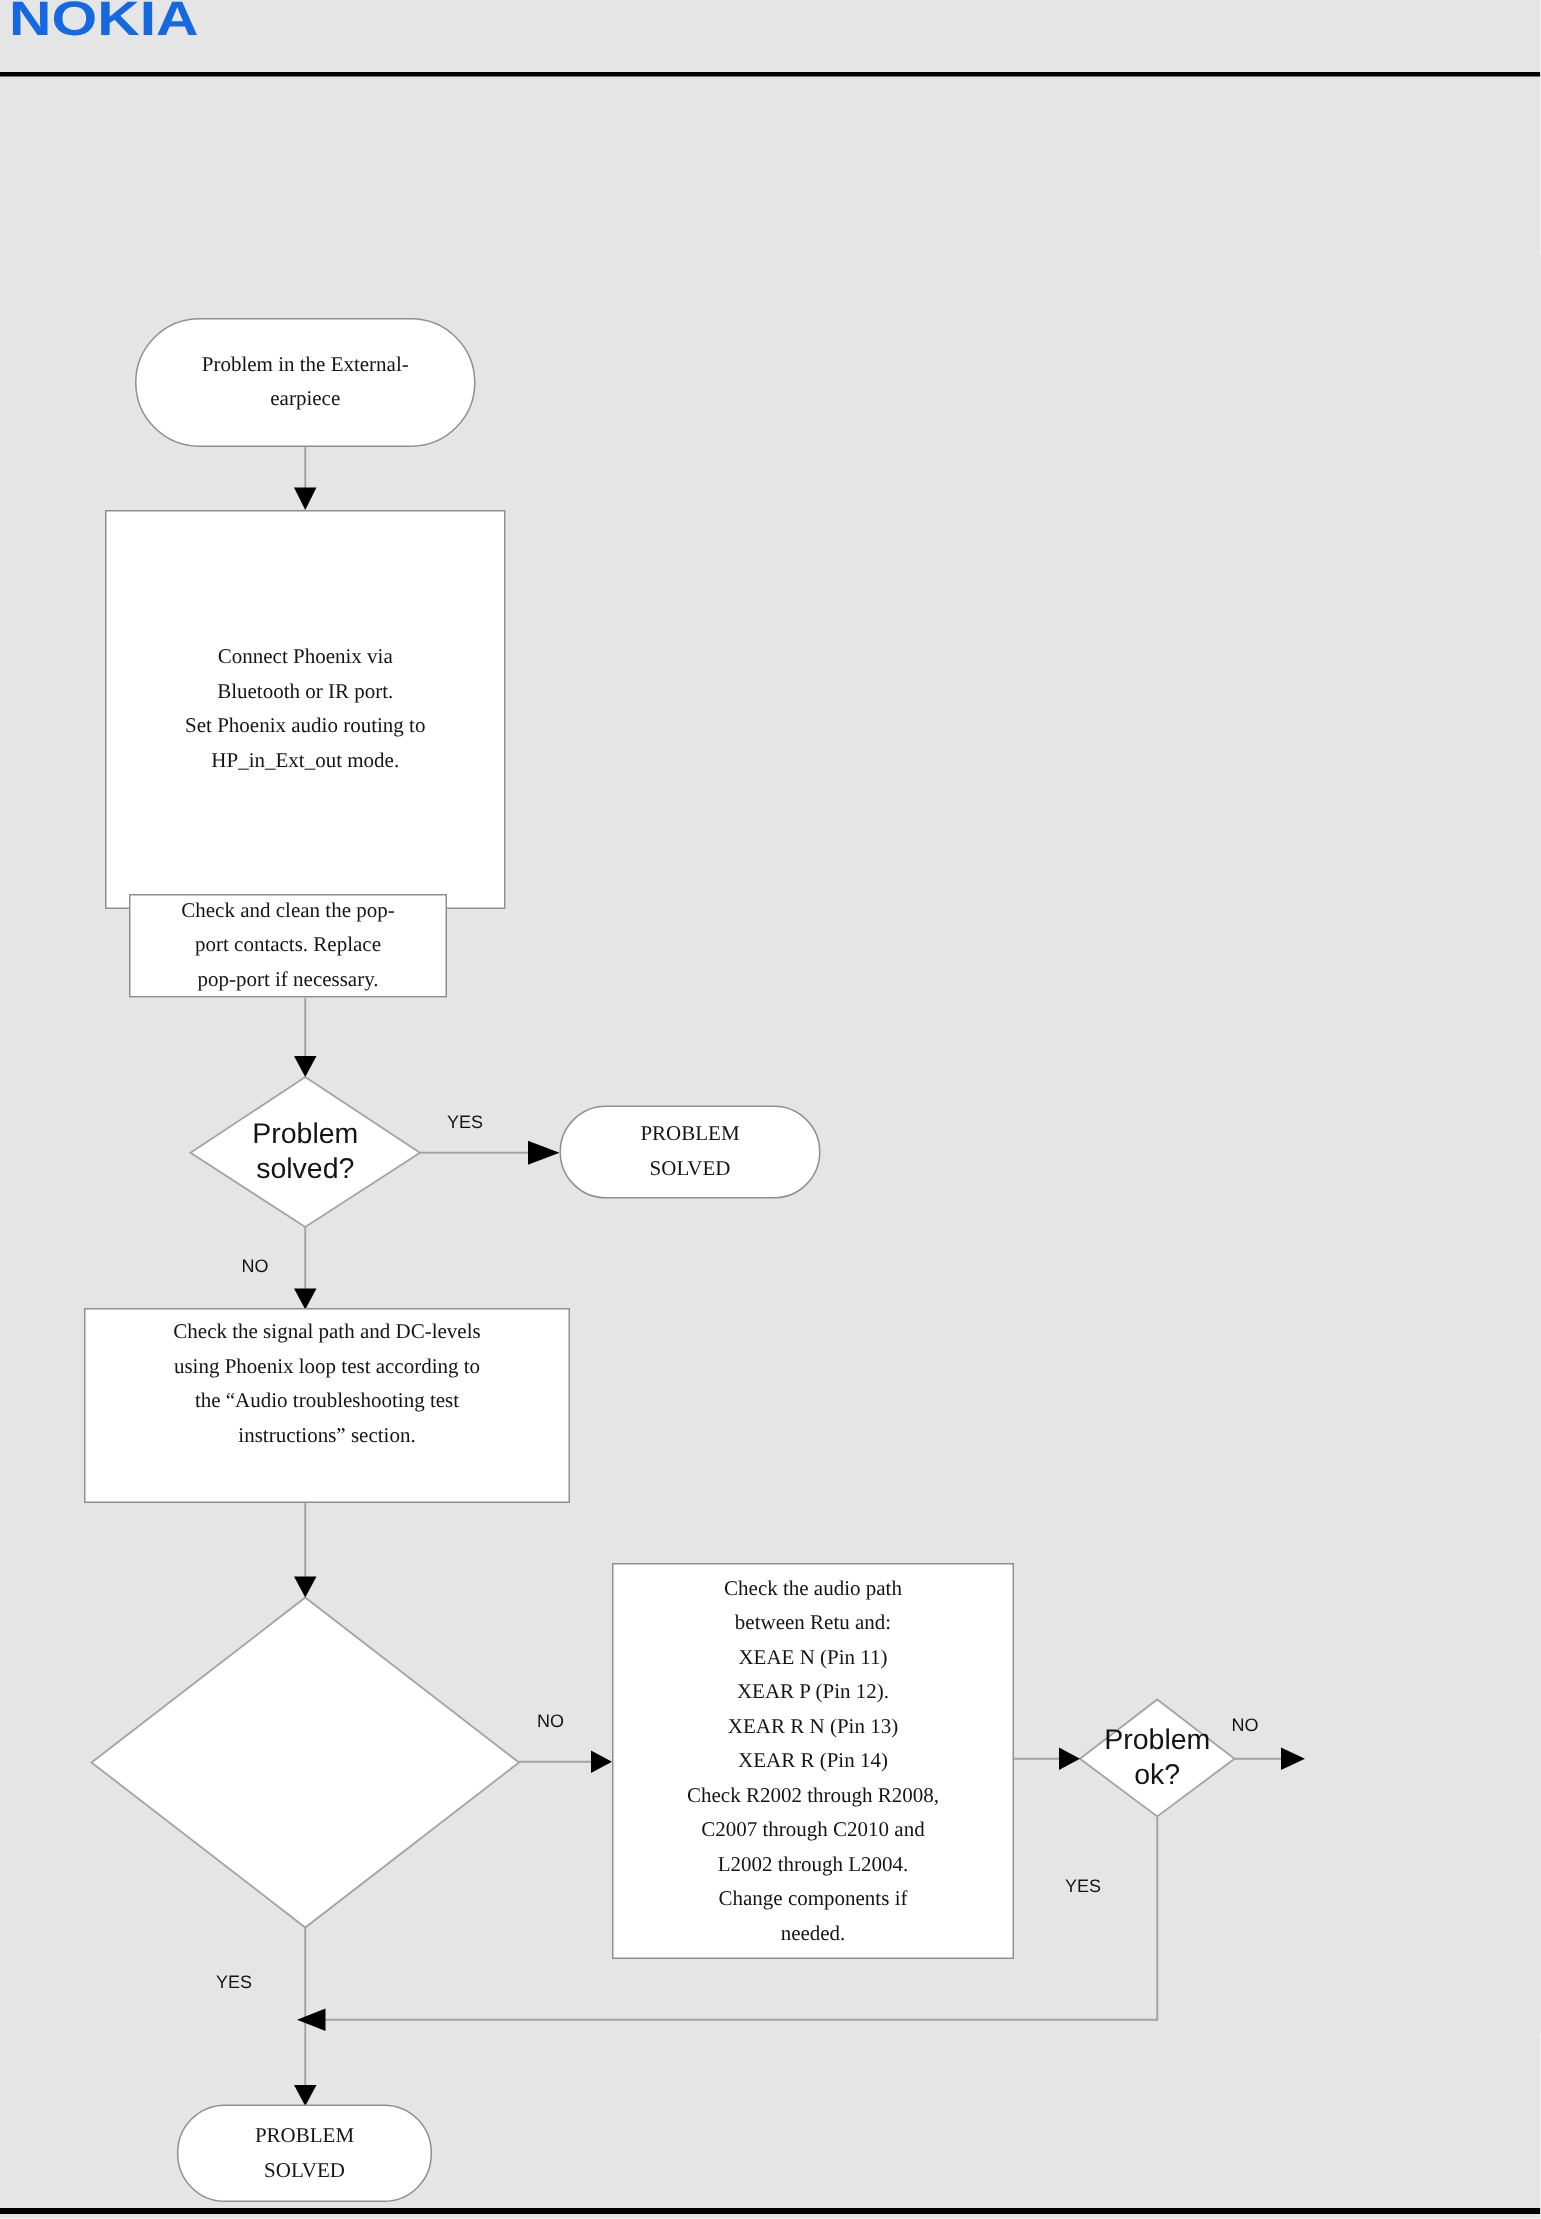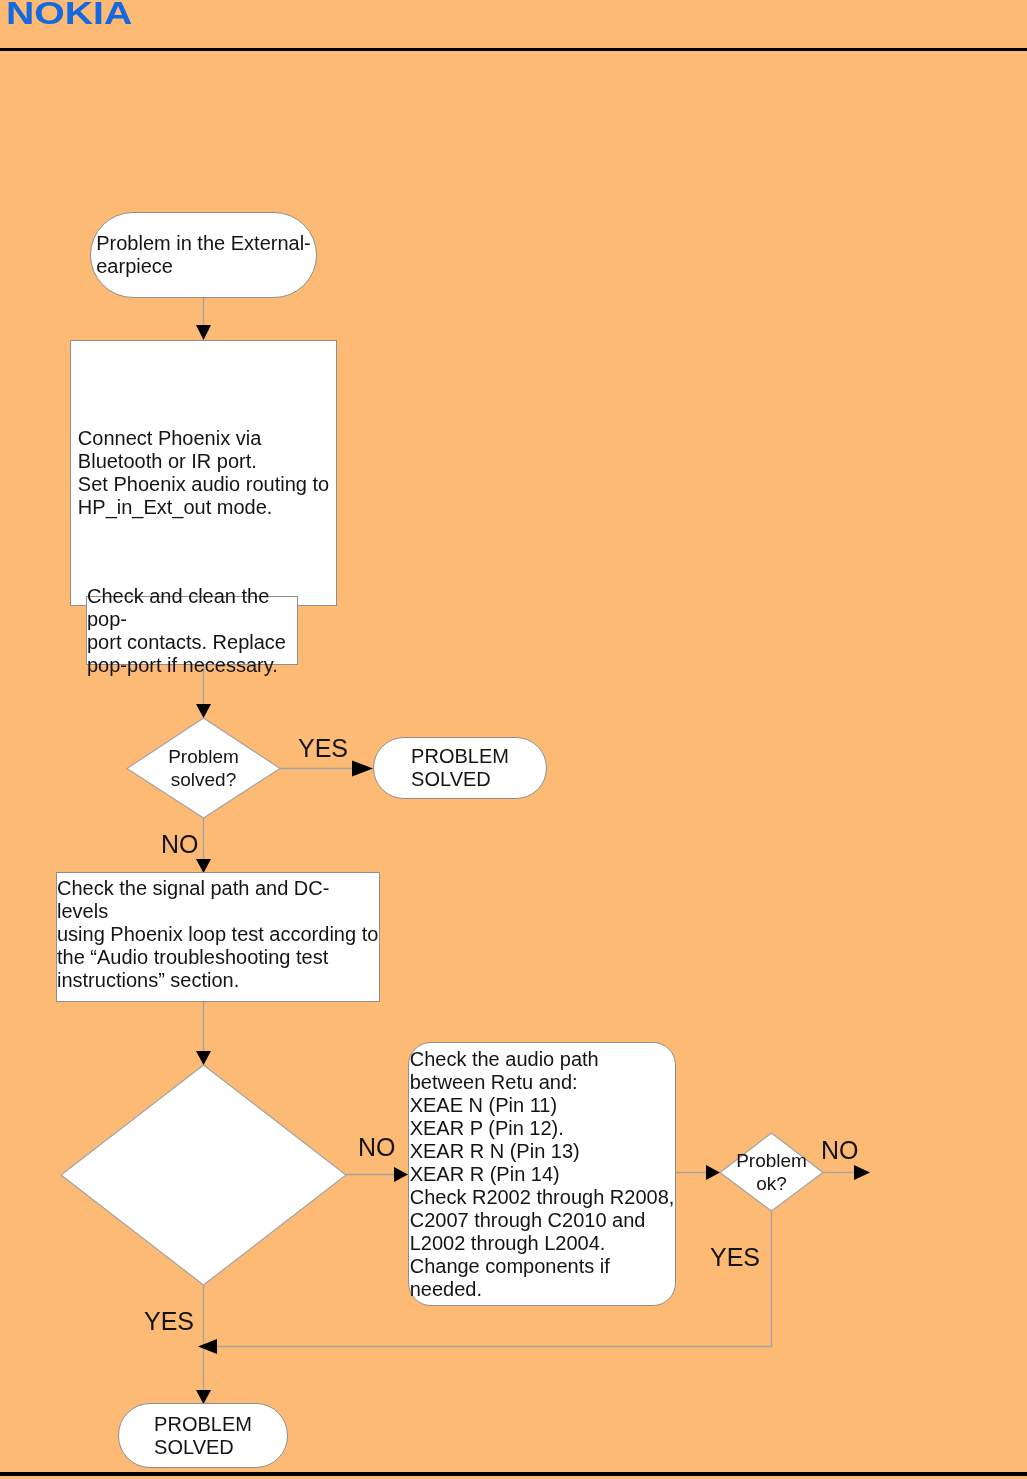--- a/index.html
+++ b/index.html
@@ -1,20 +1,20 @@
 <!DOCTYPE html>
 <html><head>
 <meta charset="utf-8">
 <style>
   html, body { margin: 0; padding: 0; background: #ffffff; }
   #page {
     position: relative;
     width: 1027px;
     height: 1479px;
-    background: #fdba74;
+    background: #e5e5e5;
     font-family: "Liberation Sans", "DejaVu Sans", sans-serif;
     color: #141414;
     overflow: hidden;
   }
   .rule {
     position: absolute;
     left: 0;
     width: 1027px;
     background: #000000;
   }
@@ -36,44 +36,46 @@
   svg.wires { position: absolute; left: 0; top: 0; }
 
   .node {
     position: absolute;
     box-sizing: border-box;
     border: 1px solid #8f8f8f;
     background: #ffffff;
     display: flex;
     align-items: center;
     justify-content: center;
-    font-size: 20px;
+    text-align: center;
+    font-size: 14px;
     line-height: 23px;
     white-space: pre-line;
+    font-family: Liberation Serif, serif;
   }
   .dtext {
     position: absolute;
     text-align: center;
     font-size: 19px;
     line-height: 23px;
     white-space: pre-line;
   }
   .elabel {
     position: absolute;
-    font-size: 25px;
+    font-size: 12px;
     line-height: 22px;
     white-space: nowrap;
   }
 
   #start-oval   { left: 90px;  top: 212px;  width: 227px; height: 86px;  border-radius: 43px; }
   #connect-box  { left: 70px;  top: 340px;  width: 267px; height: 266px; }
   #popport-box  { left: 86px;  top: 596px;  width: 212px; height: 69px;  }
   #solved-oval-right { left: 373px; top: 737px; width: 174px; height: 62px; border-radius: 31px; }
   #signal-box   { left: 40px;  top: 872px;  width: 324px; height: 130px; align-items: flex-start; padding-top: 4px; margin-left: 16px; }
-  #audio-box    { left: 408px; top: 1042px; width: 268px; height: 264px; border-radius: 23px; }
+  #audio-box    { left: 408px; top: 1042px; width: 268px; height: 264px; }
   #engine-box   { left: 870px; top: 1132px; width: 117px; height: 85px;  }
   #solved-oval-bottom { left: 118px; top: 1403px; width: 170px; height: 65px; border-radius: 32px; }
 
   #d1-text { left: 127px; top: 745px;  width: 153px; }
   #d2-text { left: 60px;  top: 1141px; width: 287px; }
   #d3-text { left: 720px; top: 1149px; width: 103px; }
 
   #label-yes1 { left: 298px; top: 737px;  }
   #label-no1  { left: 161px; top: 833px;  }
   #label-no2  { left: 358px; top: 1136px; }

